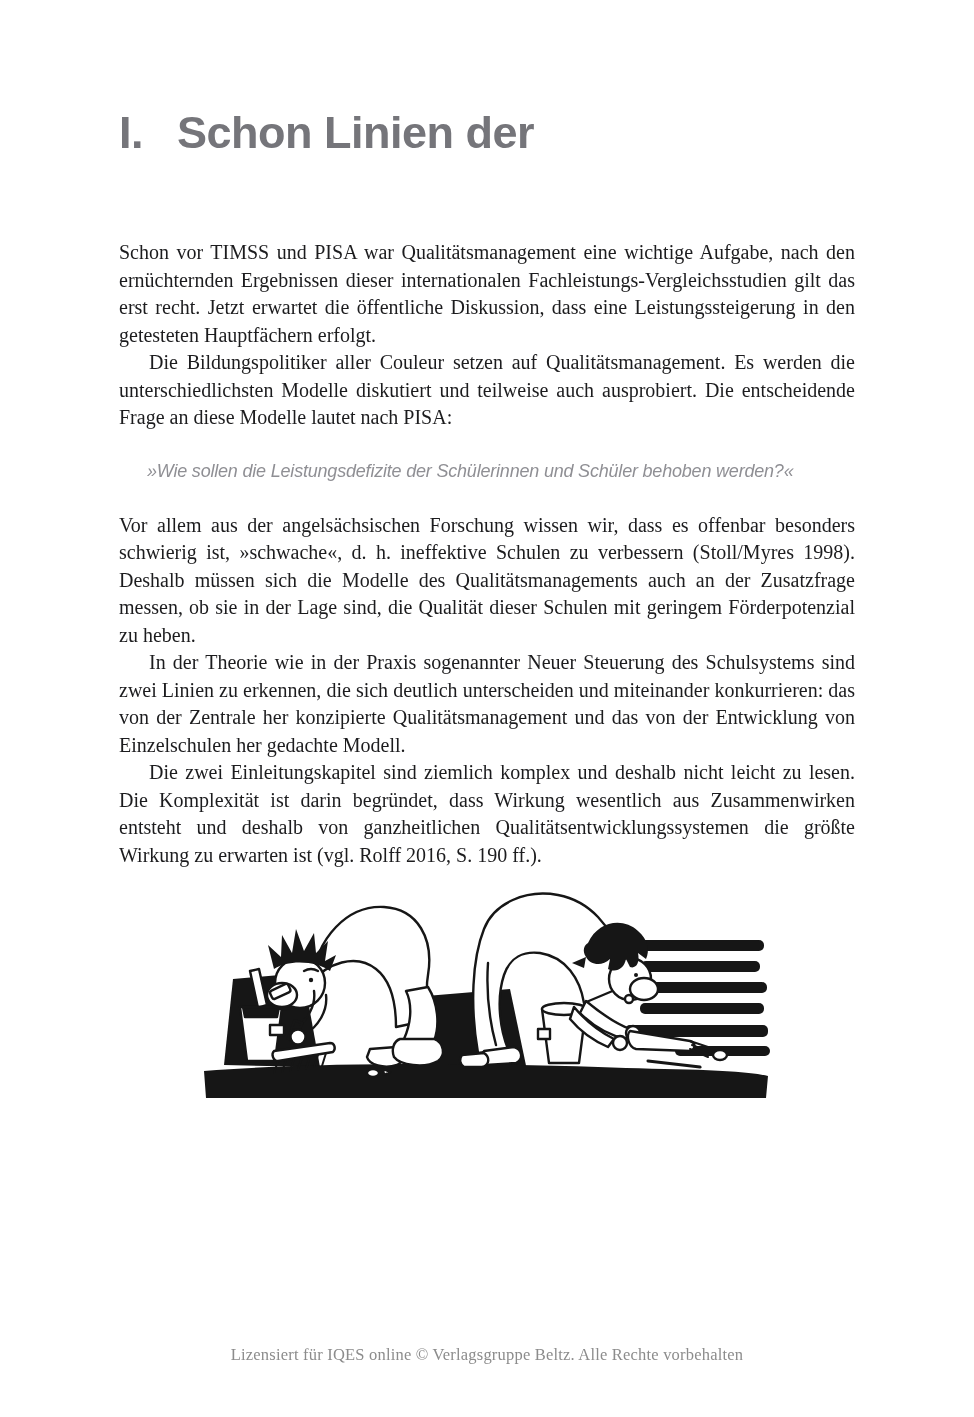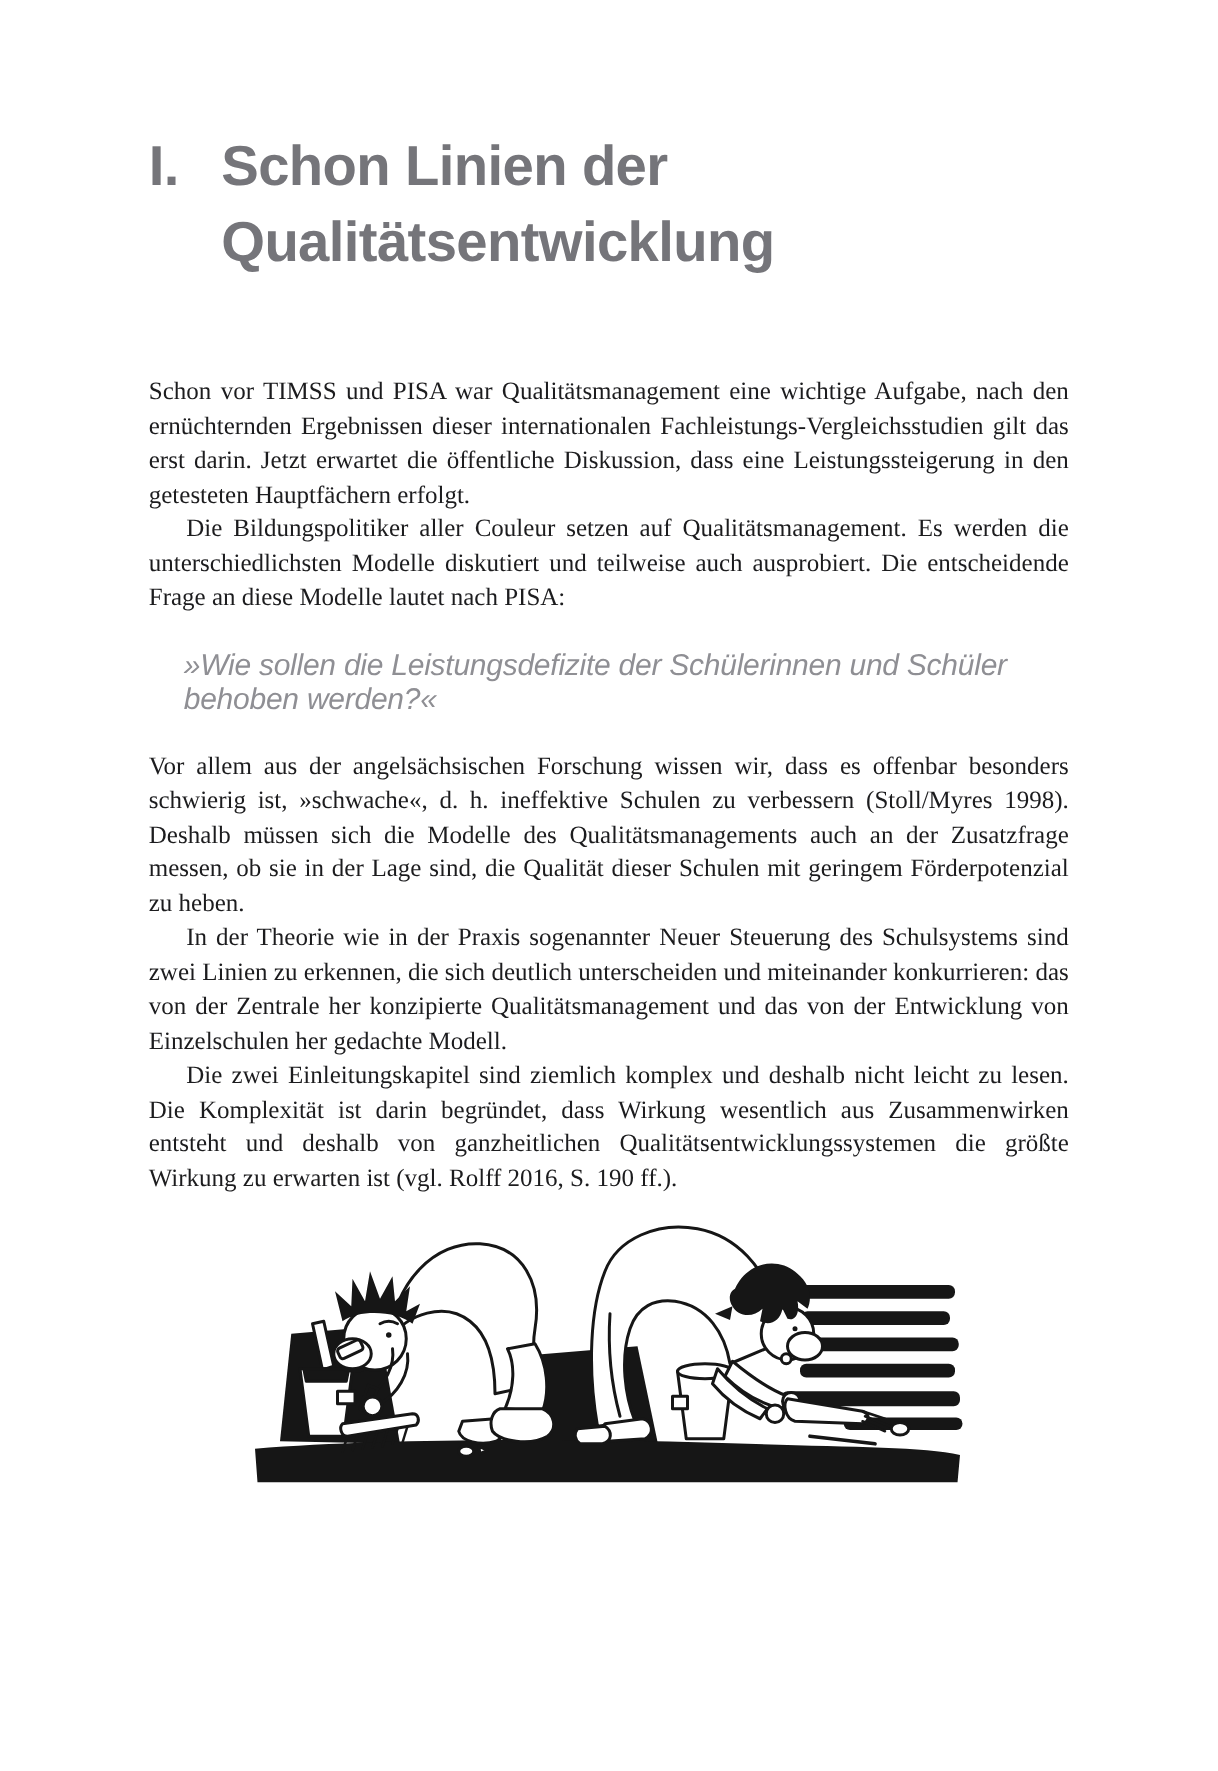--- a/index.html
+++ b/index.html
@@ -31,21 +31,21 @@
     color:var(--body);
     font-size:20px;
     line-height:27.5px;
     text-align:justify;
   }
   .body-text p.para{margin:0;}
   .body-text p.indent{text-indent:30px;}
   .quote{
     font-family:"Liberation Sans", sans-serif;
     font-style:italic;
-    font-size:24px;
+    font-size:18px;
     line-height:27px;
     letter-spacing:-0.2px;
     color:var(--quote);
     margin:26px 0 27px 0;
     padding-left:28px;
     text-align:left;
   }
   .illustration{
     width:618px;
     margin:14px auto 0 auto;
@@ -66,26 +66,25 @@
 </head>
 <body>
 
 <div class="page">
   <div class="content">
 
     <header class="chapter-heading">
       <span class="numeral">I.</span>
       <div class="heading-lines">
         <span>Schon Linien der</span><br>
-        <span>Qualitätsentwicklung</span>
       </div>
     </header>
 
     <main class="body-text">
-      <p class="para">Schon vor TIMSS und PISA war Qualitätsmanagement eine wichtige Aufgabe, nach den ernüchternden Ergebnissen dieser internationalen Fachleistungs-Vergleichsstudien gilt das erst darin. Jetzt erwartet die öffentliche Diskussion, dass eine Leistungssteigerung in den getesteten Hauptfächern erfolgt.</p>
+      <p class="para">Schon vor TIMSS und PISA war Qualitätsmanagement eine wichtige Aufgabe, nach den ernüchternden Ergebnissen dieser internationalen Fachleistungs-Vergleichsstudien gilt das erst recht. Jetzt erwartet die öffentliche Diskussion, dass eine Leistungssteigerung in den getesteten Hauptfächern erfolgt.</p>
       <p class="para indent">Die Bildungspolitiker aller Couleur setzen auf Qualitätsmanagement. Es werden die unterschiedlichsten Modelle diskutiert und teilweise auch ausprobiert. Die entscheidende Frage an diese Modelle lautet nach PISA:</p>
       <p class="quote">»Wie sollen die Leistungsdefizite der Schülerinnen und Schüler behoben werden?«</p>
       <p class="para">Vor allem aus der angelsächsischen Forschung wissen wir, dass es offenbar besonders schwierig ist, »schwache«, d. h. ineffektive Schulen zu verbessern (Stoll/Myres 1998). Deshalb müssen sich die Modelle des Qualitätsmanagements auch an der Zusatzfrage messen, ob sie in der Lage sind, die Qualität dieser Schulen mit geringem Förderpotenzial zu heben.</p>
       <p class="para indent">In der Theorie wie in der Praxis sogenannter Neuer Steuerung des Schulsystems sind zwei Linien zu erkennen, die sich deutlich unterscheiden und miteinander konkurrieren: das von der Zentrale her konzipierte Qualitätsmanagement und das von der Entwicklung von Einzelschulen her gedachte Modell.</p>
       <p class="para indent">Die zwei Einleitungskapitel sind ziemlich komplex und deshalb nicht leicht zu lesen. Die Komplexität ist darin begründet, dass Wirkung wesentlich aus Zusammenwirken entsteht und deshalb von ganzheitlichen Qualitätsentwicklungssystemen die größte Wirkung zu erwarten ist (vgl. Rolff 2016, S. 190 ff.).</p>
     </main>
 
     <figure class="illustration" role="img" aria-label="Ink cartoon of two cleaners scrubbing a dark floor with hand brushes and buckets">
       <svg viewBox="0 0 618 215" xmlns="http://www.w3.org/2000/svg">
 
@@ -165,13 +164,14 @@
               <path d="M514 162 L534 170"></path>
               <path d="M512 166 L530 174"></path>
           </g>
           <path d="M470 178 L522 184" stroke-width="3"></path>
           <ellipse cx="542" cy="172" rx="7" ry="5" fill="#fff"></ellipse>
         </g>
       </svg>
     </figure>
   </div>
 
+  <footer class="license-footer">Lizensiert für IQES online © Verlagsgruppe Beltz. Alle Rechte vorbehalten</footer>
 </div>
 
 </body></html>

